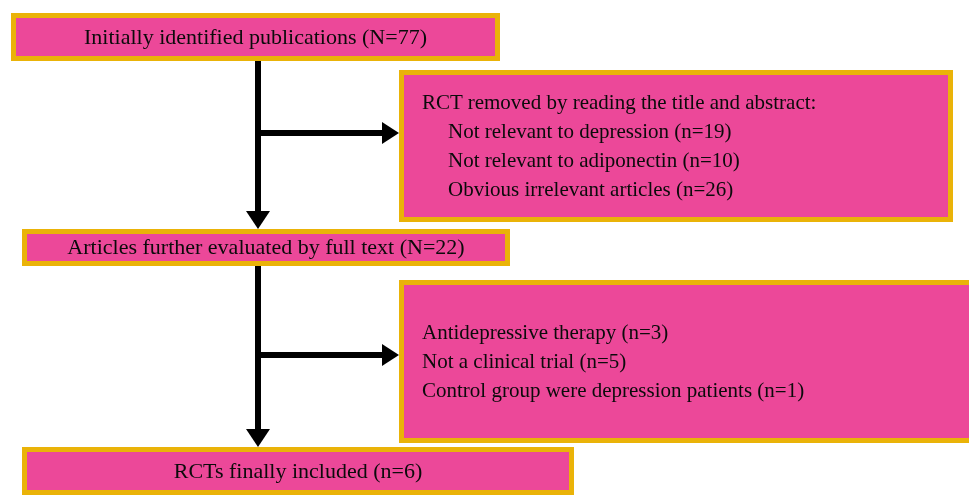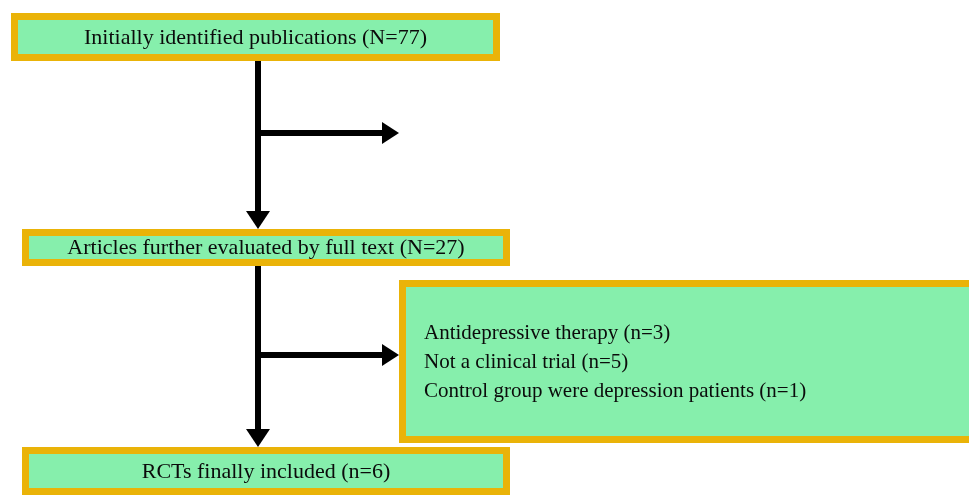--- a/index.html
+++ b/index.html
@@ -10,22 +10,22 @@
   #diagram-root {
     position: relative;
     width: 969px;
     height: 504px;
     background: #ffffff;
     font-family: "Liberation Serif", "DejaVu Serif", serif;
     overflow: hidden;
   }
   .box {
     position: absolute;
-    background: #86efac;
-    border: 7px solid #eab308;
+    background: #ec4899;
+    border: 5px solid #eab308;
     box-sizing: border-box;
   }
   .box-centered {
     display: flex;
     align-items: center;
     justify-content: center;
   }
   .box-list {
     display: flex;
     flex-direction: column;
@@ -84,34 +84,40 @@
   <div class="box box-centered" style="left:11px; top:13px; width:489px; height:48px;">
     <span class="box-text">Initially identified publications (N=77)</span>
   </div>
 
   <div class="v-line" style="left:255px; top:61px; height:150px;"></div>
   <div class="arrow-down" style="left:246px; top:211px;"></div>
 
   <div class="h-line" style="left:258px; top:130px; width:126px;"></div>
   <div class="arrow-right" style="left:382px; top:122px;"></div>
 
+  <div class="box box-list" style="left:399px; top:70px; width:554px; height:152px;">
+    <div class="list-line">RCT removed by reading the title and abstract:</div>
+    <div class="list-line indented">Not relevant to depression (n=19)</div>
+    <div class="list-line indented">Not relevant to adiponectin (n=10)</div>
+    <div class="list-line indented">Obvious irrelevant articles (n=26)</div>
+  </div>
 
   <div class="box box-centered" style="left:22px; top:229px; width:488px; height:37px;">
-    <span class="box-text">Articles further evaluated by full text (N=27)</span>
+    <span class="box-text">Articles further evaluated by full text (N=22)</span>
   </div>
 
   <div class="v-line" style="left:255px; top:266px; height:163px;"></div>
   <div class="arrow-down" style="left:246px; top:429px;"></div>
 
   <div class="h-line" style="left:258px; top:352px; width:126px;"></div>
   <div class="arrow-right" style="left:382px; top:344px;"></div>
 
   <div class="box box-list" style="left:399px; top:280px; width:610px; height:163px;">
     <div class="list-line">Antidepressive therapy (n=3)</div>
     <div class="list-line">Not a clinical trial (n=5)</div>
     <div class="list-line">Control group were depression patients (n=1)</div>
   </div>
 
-  <div class="box box-centered" style="left:22px; top:447px; width:488px; height:48px;">
+  <div class="box box-centered" style="left:22px; top:447px; width:552px; height:48px;">
     <span class="box-text">RCTs finally included (n=6)</span>
   </div>
 
 </div>
 
 </body></html>

